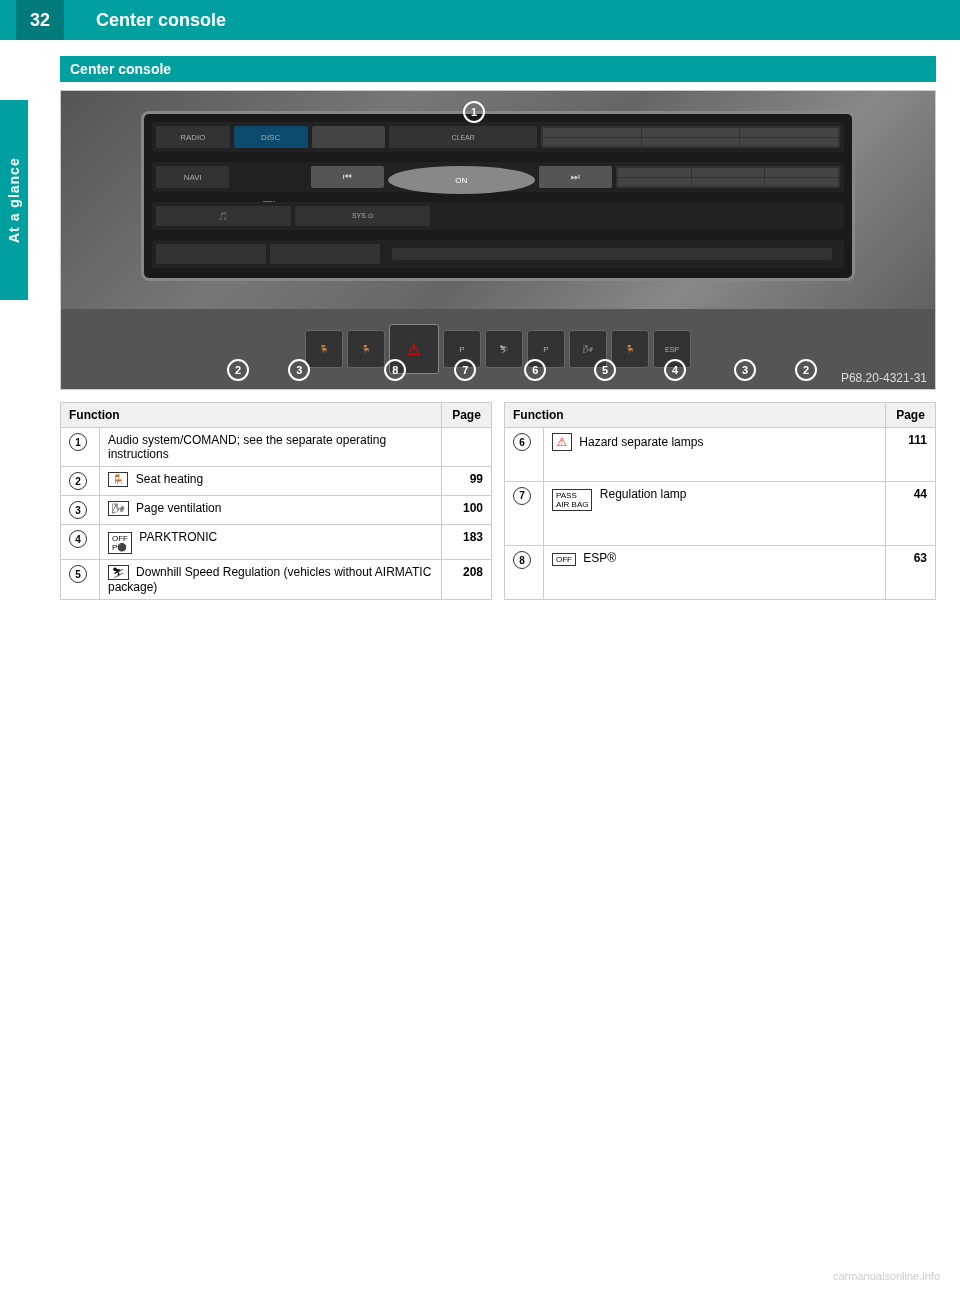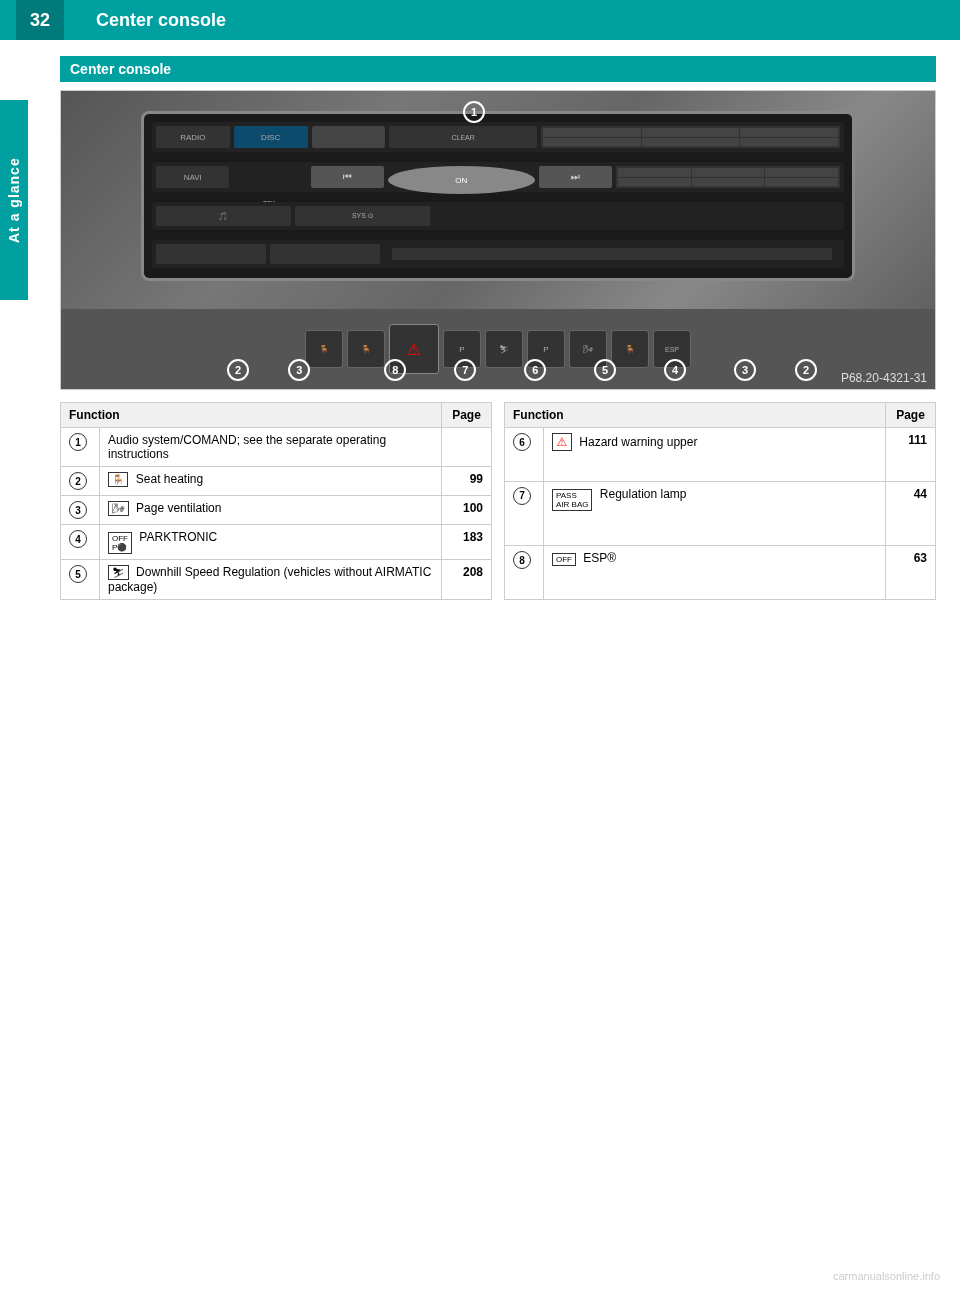--- a/index.html
+++ b/index.html
@@ -393,21 +393,21 @@
         </tr>
       </thead>
       <tbody>
 
         <tr>
           <td style="width:24px;vertical-align:top;">
             <span class="num-circle">6</span>
           </td>
           <td>
             <span class="icon-box" style="font-size:12px;color:red;">⚠</span>
-            <span>Hazard warning upper</span>
+            <span>Hazard separate lamps</span>
           </td>
           <td class="page-val">111</td>
         </tr>
 
         <tr>
           <td style="width:24px;vertical-align:top;">
             <span class="num-circle">7</span>
           </td>
           <td>
             <span class="icon-box" style="font-size:8px;">PASS<br>AIR BAG</span>

